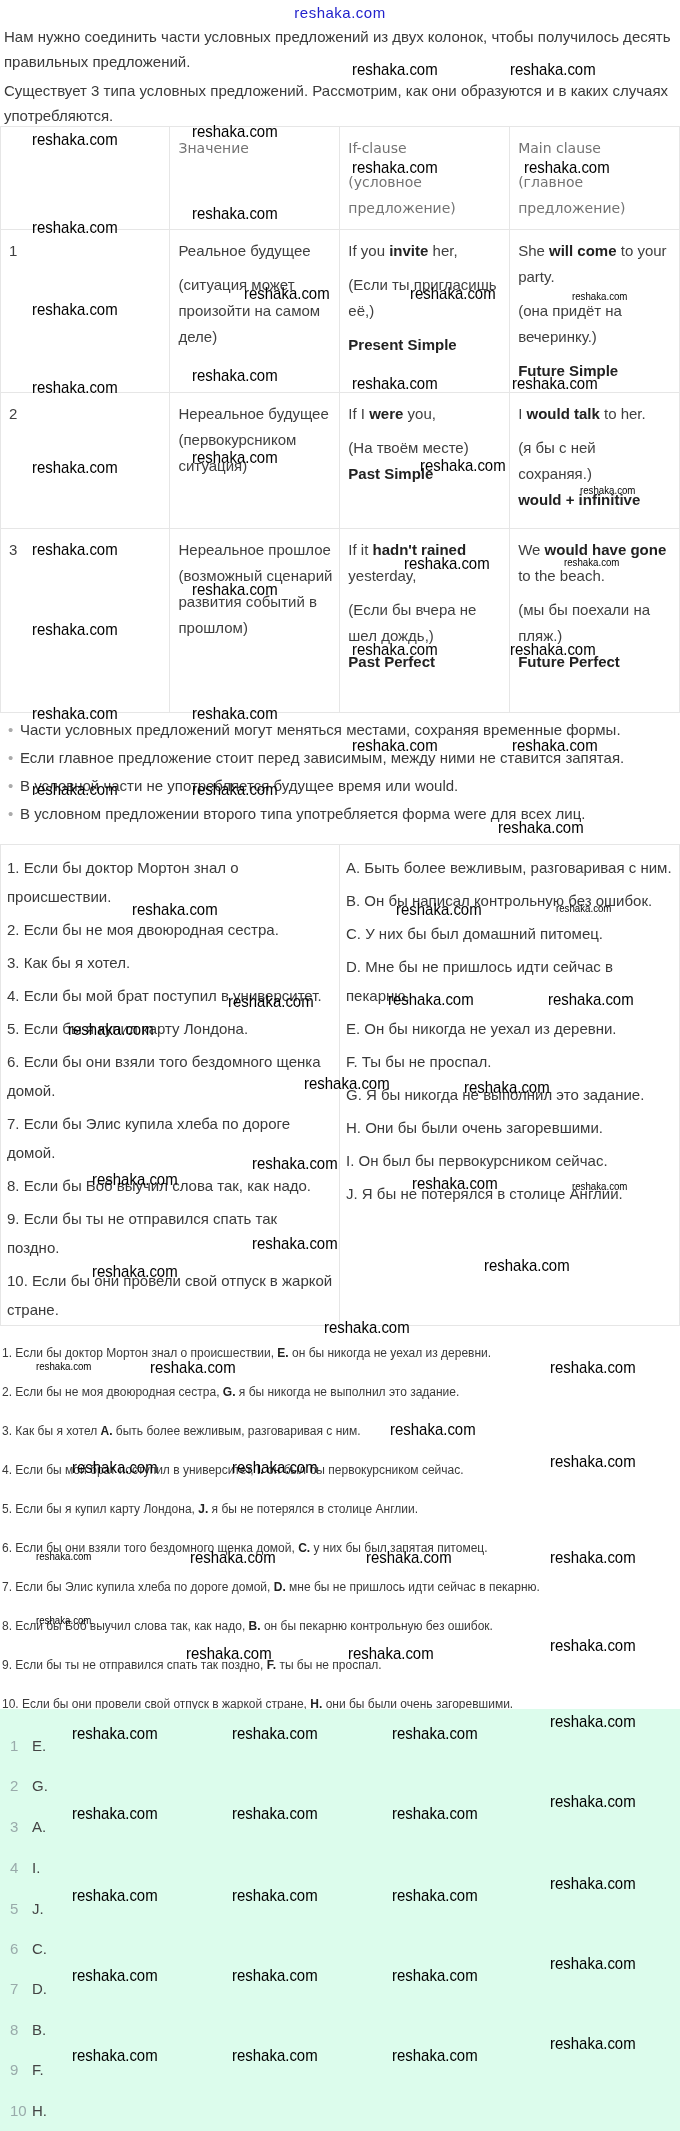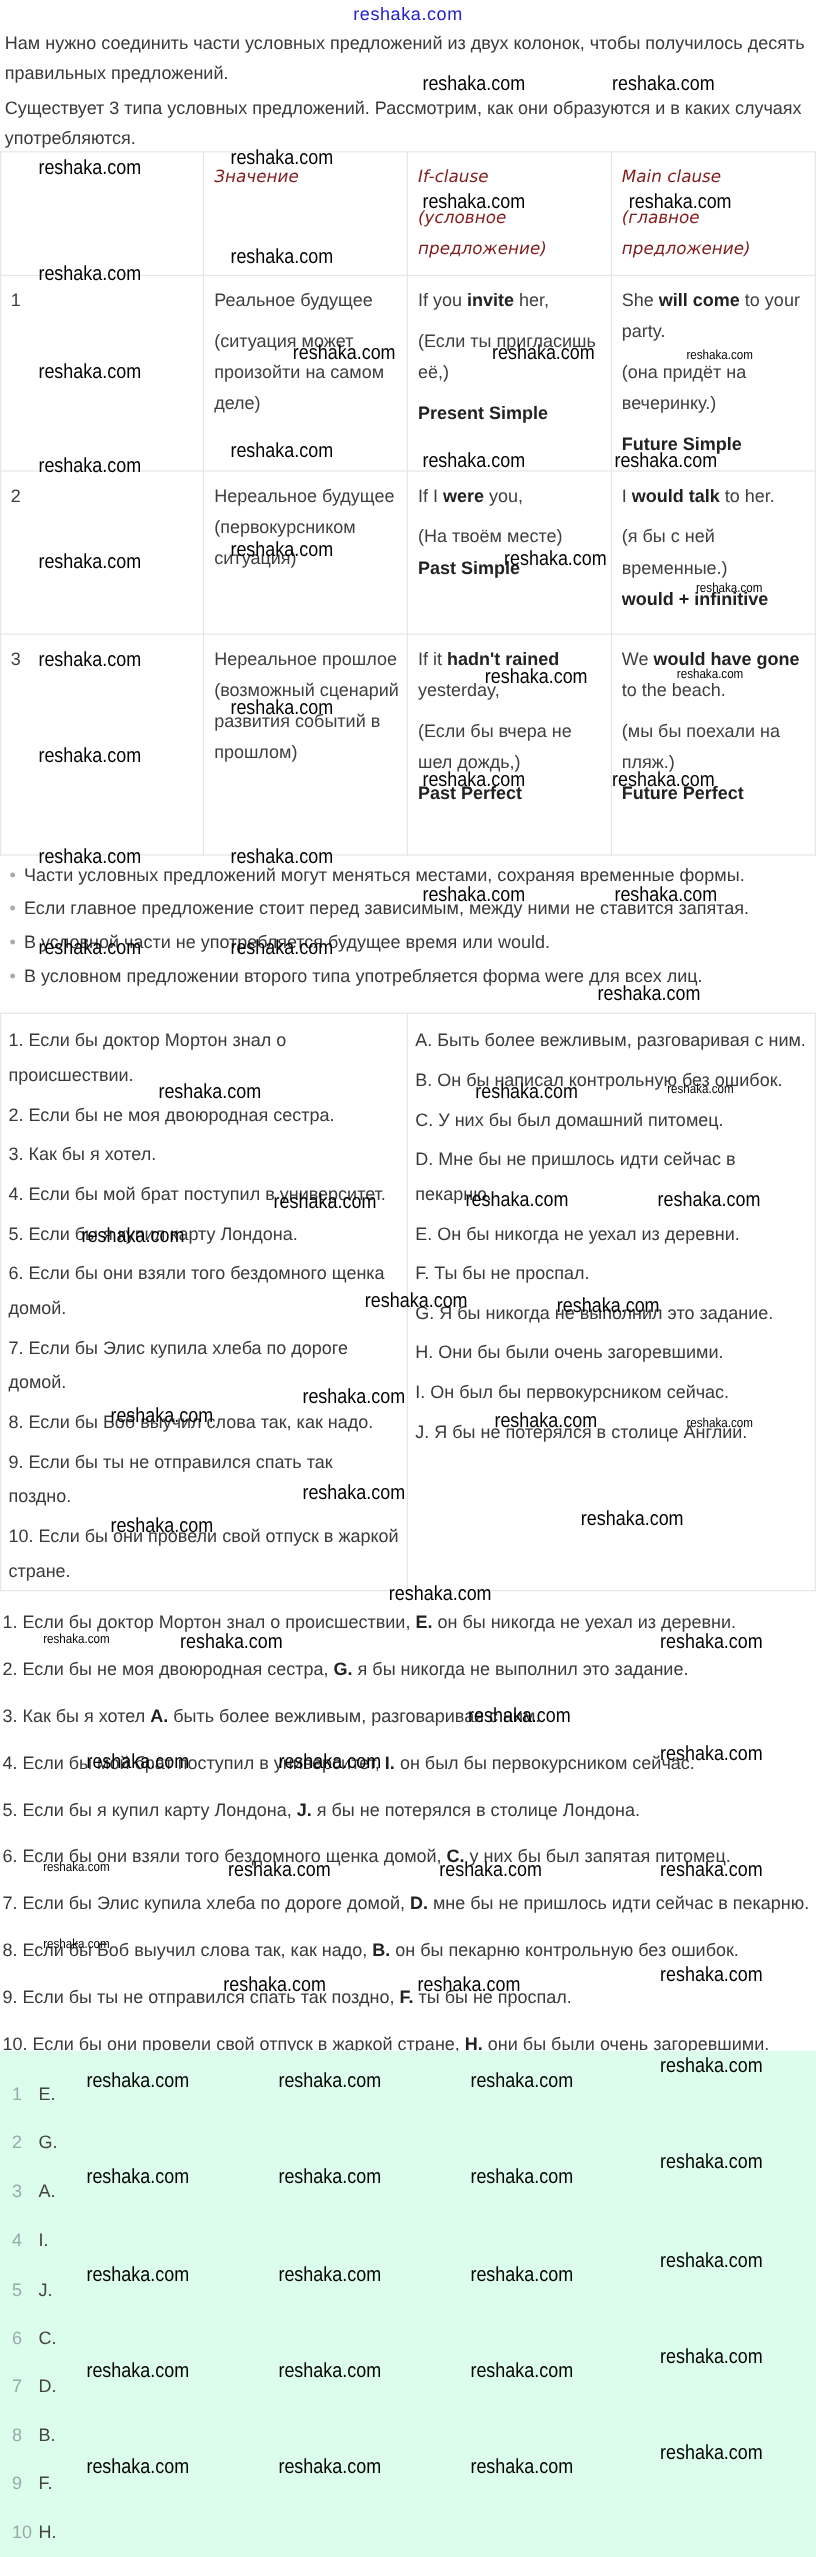--- a/index.html
+++ b/index.html
@@ -11,32 +11,32 @@
   .wm.sm { font-size: 11px; }
   .top-logo { position: absolute; left: 0; width: 680px; top: 4px; text-align: center; color: #2222cc; font-size: 15px; letter-spacing: 0.5px; }
   .intro { position: absolute; left: 4px; top: 24px; width: 672px; line-height: 25px; font-size: 15px; color: #3a3a3a; }
   .intro p { margin-bottom: 4px; }
   table.grammar { position: absolute; left: 0; top: 126px; width: 680px; border-collapse: collapse; }
   table.grammar td { border: 1px solid #e6e6e6; vertical-align: top; padding: 8px 6px 8px 8px; font-size: 15px; line-height: 26px; color: #3f3f3f; }
   table.grammar td.c0 { width: 170px; }
   table.grammar td.c1 { width: 170px; }
   table.grammar td.c2 { width: 170px; }
   table.grammar td.c3 { width: 170px; }
-  .it { font-style: italic; color: #7f1d1d; font-family: "DejaVu Sans", sans-serif; font-size: 14px; }
+  .it { color: #737373; font-family: "DejaVu Sans", sans-serif; font-size: 14px; }
   .b { font-weight: bold; color: #222; }
   .ln { display: block; }
   .gap { display: block; height: 8px; }
   ul.notes { position: absolute; left: 8px; top: 718px; width: 672px; list-style: none; font-size: 15px; line-height: 24px; color: #3a3a3a; }
   ul.notes li { padding-left: 12px; position: relative; margin-bottom: 4px; }
   ul.notes li::before { content: "•"; position: absolute; left: 0; color: #aaa; }
   .match { position: absolute; left: 0; top: 844px; width: 680px; height: 482px; border: 1px solid #e6e6e6; display: flex; }
   .match .col { width: 340px; padding: 8px 6px; font-size: 15px; line-height: 29px; color: #3a3a3a; }
   .match .col.left { border-right: 1px solid #e6e6e6; }
   .match .col div { margin-bottom: 4px; }
-  .answers { position: absolute; left: 2px; top: 1338px; width: 676px; font-size: 15px; line-height: 30px; color: #3a3a3a; }
+  .answers { position: absolute; left: 2px; top: 1338px; width: 676px; font-size: 12px; line-height: 30px; color: #3a3a3a; }
   .answers div { margin-bottom: 9px; }
   .answers b { color: #222; }
   .green { position: absolute; left: 0; top: 1709px; width: 680px; height: 422px; background: #dcfcec; }
   .green .row { position: absolute; left: 10px; font-size: 15px; color: #444; margin-top: 16px; }
   .green .num { color: #9aa; display: inline-block; width: 22px; }
 </style>
 </head>
 <body>
 
 <div class="top-logo">reshaka.com</div>
@@ -92,21 +92,21 @@
     </td>
     <td>
       <span class="ln"><span>If I </span><span class="b">were</span><span> you,</span></span>
       <span class="gap"></span>
       <span class="ln">(На твоём месте)</span>
       <span class="ln b">Past Simple</span>
     </td>
     <td>
       <span class="ln"><span>I </span><span class="b">would talk</span><span> to her.</span></span>
       <span class="gap"></span>
-      <span class="ln">(я бы с ней временные.)</span>
+      <span class="ln">(я бы с ней сохраняя.)</span>
       <span class="ln b">would + infinitive</span>
     </td>
   </tr>
   <tr style="height:184px;">
     <td>3</td>
     <td>
       <span class="ln">Нереальное прошлое</span>
       <span class="ln">(возможный сценарий развития событий в прошлом)</span>
     </td>
     <td>
@@ -157,21 +157,21 @@
     <div>I. Он был бы первокурсником сейчас.</div>
     <div>J. Я бы не потерялся в столице Англии.</div>
   </div>
 </div>
 
 <div class="answers">
   <div><span>1. Если бы доктор Мортон знал о происшествии, </span><b>E.</b><span> он бы никогда не уехал из деревни.</span></div>
   <div><span>2. Если бы не моя двоюродная сестра, </span><b>G.</b><span> я бы никогда не выполнил это задание.</span></div>
   <div><span>3. Как бы я хотел </span><b>A.</b><span> быть более вежливым, разговаривая с ним.</span></div>
   <div><span>4. Если бы мой брат поступил в университет, </span><b>I.</b><span> он был бы первокурсником сейчас.</span></div>
-  <div><span>5. Если бы я купил карту Лондона, </span><b>J.</b><span> я бы не потерялся в столице Лондона.</span></div>
+  <div><span>5. Если бы я купил карту Лондона, </span><b>J.</b><span> я бы не потерялся в столице Англии.</span></div>
   <div><span>6. Если бы они взяли того бездомного щенка домой, </span><b>C.</b><span> у них бы был запятая питомец.</span></div>
   <div><span>7. Если бы Элис купила хлеба по дороге домой, </span><b>D.</b><span> мне бы не пришлось идти сейчас в пекарню.</span></div>
   <div><span>8. Если бы Боб выучил слова так, как надо, </span><b>B.</b><span> он бы пекарню контрольную без ошибок.</span></div>
   <div><span>9. Если бы ты не отправился спать так поздно, </span><b>F.</b><span> ты бы не проспал.</span></div>
   <div><span>10. Если бы они провели свой отпуск в жаркой стране, </span><b>H.</b><span> они бы были очень загоревшими.</span></div>
 </div>
 
 <div class="green">
   <div class="row" style="top:12px"><span class="num">1</span><span>E.</span></div>
   <div class="row" style="top:52px"><span class="num">2</span><span>G.</span></div>

